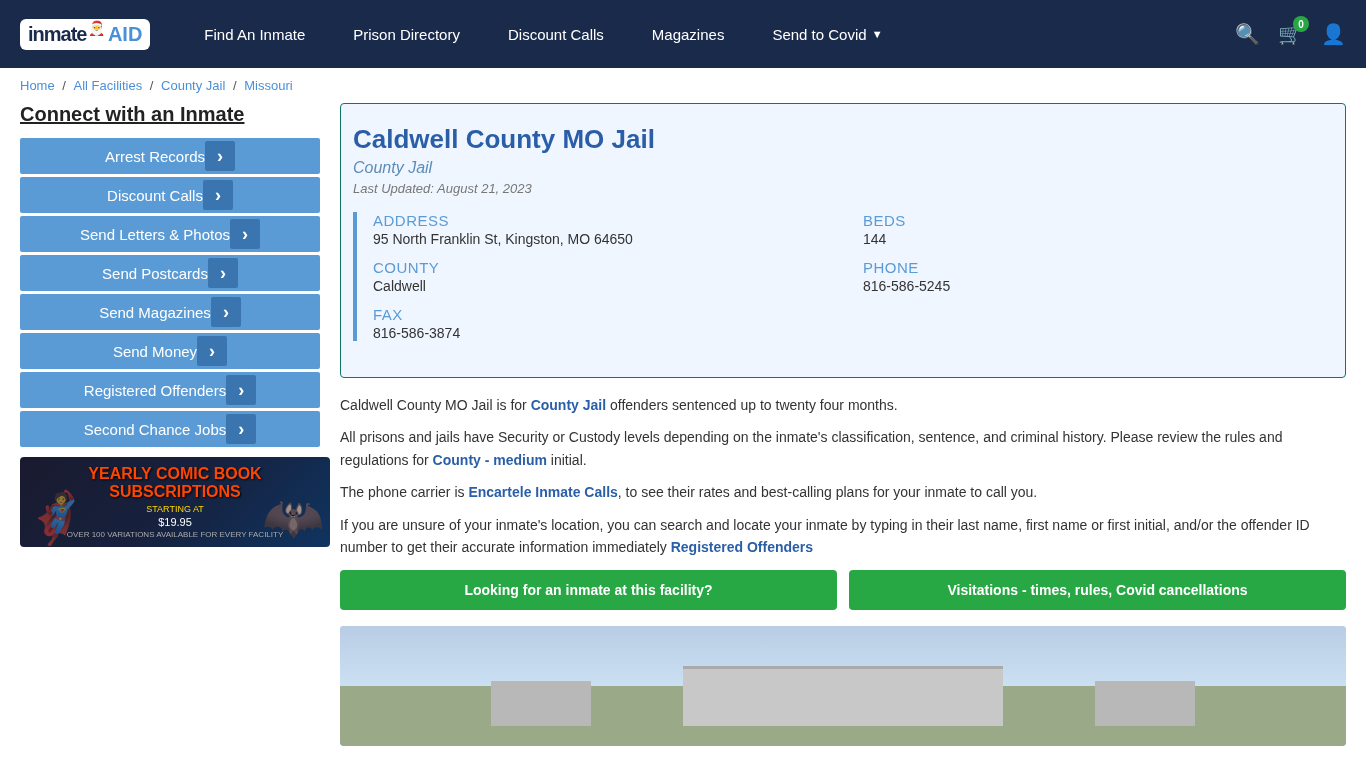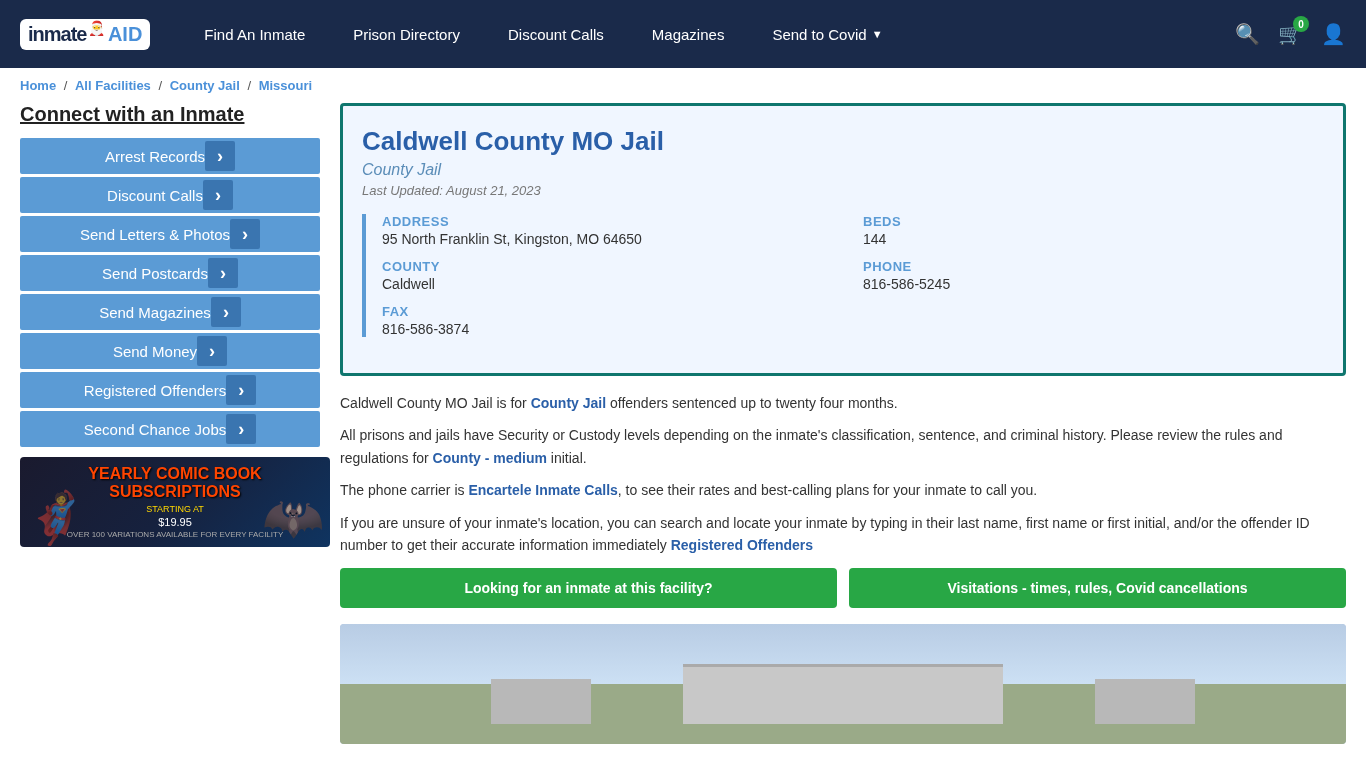--- a/index.html
+++ b/index.html
@@ -90,21 +90,21 @@
       align-items: center;
       justify-content: center;
       font-weight: bold;
     }
 
     
     .breadcrumb {
       padding: 10px 20px;
       font-size: 13px;
     }
-    .breadcrumb a { color: #4a90d9; text-decoration: none; font-weight: bold; }
+    .breadcrumb a { color: #4a90d9; text-decoration: none; }
     .breadcrumb span { color: #555; margin: 0 4px; }
 
     
     .main-layout {
       display: flex;
       padding: 0 20px 20px 20px;
       gap: 20px;
       max-width: 1366px;
     }
 
@@ -209,23 +209,23 @@
       opacity: 0.5;
     }
 
     
     .content-area {
       flex: 1;
       min-width: 0;
     }
     .facility-card {
       background: #f0f6ff;
-      border: 3px solid #0f766e;
+      border: 1px solid #0f766e;
       border-radius: 4px;
-      padding: 20px 19px;
+      padding: 20px 12px;
       margin-bottom: 16px;
     }
     .facility-name {
       font-size: 26px;
       font-weight: 700;
       color: #2a5fa8;
       margin-bottom: 4px;
     }
     .facility-type {
       font-size: 16px;
@@ -244,22 +244,22 @@
       border-left: 4px solid #5b9bd5;
       padding-left: 16px;
       margin-bottom: 16px;
     }
     .info-grid {
       display: grid;
       grid-template-columns: 1fr 1fr;
       gap: 12px 20px;
     }
     .info-field-label {
-      font-size: 13px;
-      font-weight: 700;
+      font-size: 15px;
+      font-weight: 400;
       color: #5b9bd5;
       text-transform: uppercase;
       letter-spacing: 0.5px;
       margin-bottom: 2px;
     }
     .info-field-value {
       font-size: 14px;
       color: #333;
     }
 

